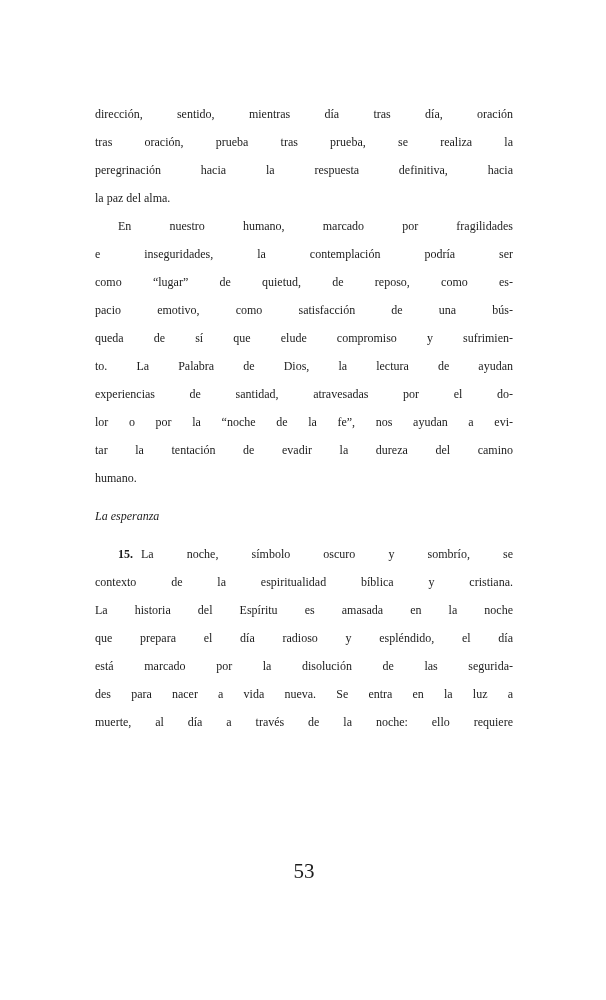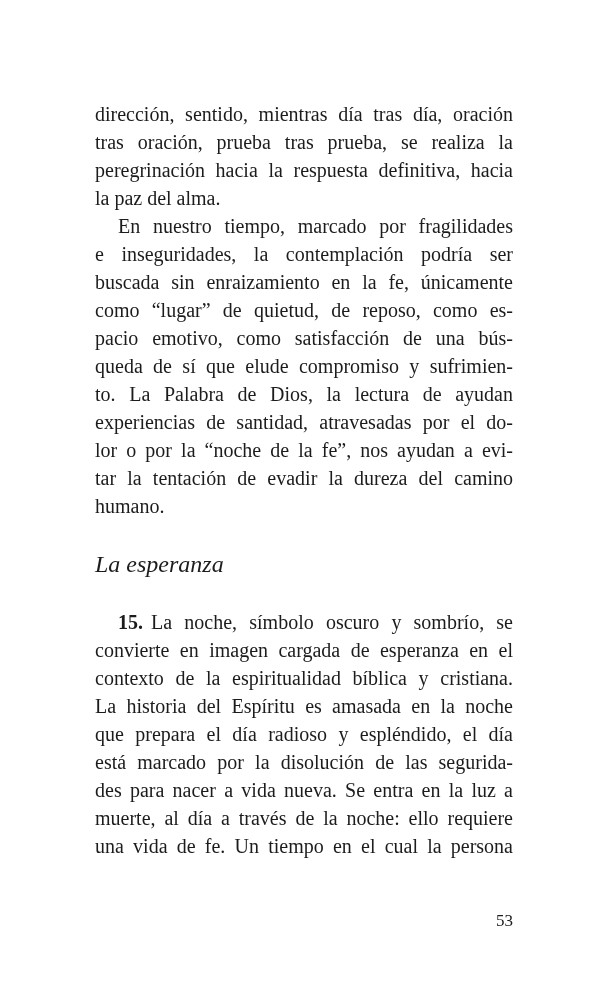--- a/index.html
+++ b/index.html
@@ -16,82 +16,79 @@
     font-family: "Liberation Serif", "DejaVu Serif", serif;
     color: #1c1c1c;
   }
   .text-block {
     position: absolute;
     left: 95px;
     top: 100px;
     width: 418px;
   }
   .line {
-    font-size: 20px;
+    font-size: 12px;
     line-height: 28px;
     text-align: justify;
     text-align-last: justify;
   }
   .line.last {
     text-align-last: left;
   }
   .line.indent {
     text-indent: 23px;
   }
   .heading {
-    font-size: 24px;
+    font-size: 12px;
     line-height: 28px;
     font-style: italic;
-    margin: 30px 0;
+    margin: 10px 0;
   }
   .para-number {
     font-weight: 700;
     margin-right: 8px;
   }
   .page-number {
     position: absolute;
     left: 95px;
-    top: 908px;
+    top: 858px;
     width: 418px;
-    text-align: right;
-    font-size: 17px;
+    text-align: center;
+    font-size: 21px;
     line-height: 26px;
   }
 </style>
 </head>
 <body>
 
 <div class="sheet">
   <main class="text-block">
       <div class="para">
         <div class="line">dirección, sentido, mientras día tras día, oración</div>
         <div class="line">tras oración, prueba tras prueba, se realiza la</div>
         <div class="line">peregrinación hacia la respuesta definitiva, hacia</div>
         <div class="line last">la paz del alma.</div>
       </div>
       <div class="para">
-        <div class="line indent">En nuestro tiempo, marcado por fragilidades</div>
+        <div class="line indent">En nuestro humano, marcado por fragilidades</div>
         <div class="line">e inseguridades, la contemplación podría ser</div>
-        <div class="line">buscada sin enraizamiento en la fe, únicamente</div>
         <div class="line">como “lugar” de quietud, de reposo, como es-</div>
         <div class="line">pacio emotivo, como satisfacción de una bús-</div>
         <div class="line">queda de sí que elude compromiso y sufrimien-</div>
         <div class="line">to. La Palabra de Dios, la lectura de ayudan</div>
         <div class="line">experiencias de santidad, atravesadas por el do-</div>
         <div class="line">lor o por la “noche de la fe”, nos ayudan a evi-</div>
         <div class="line">tar la tentación de evadir la dureza del camino</div>
         <div class="line last">humano.</div>
       </div>
       <div class="heading">La esperanza</div>
       <div class="para">
         <div class="line indent"><span class="para-number">15.</span><span>La noche, símbolo oscuro y sombrío, se</span></div>
-        <div class="line">convierte en imagen cargada de esperanza en el</div>
         <div class="line">contexto de la espiritualidad bíblica y cristiana.</div>
         <div class="line">La historia del Espíritu es amasada en la noche</div>
         <div class="line">que prepara el día radioso y espléndido, el día</div>
         <div class="line">está marcado por la disolución de las segurida-</div>
         <div class="line">des para nacer a vida nueva. Se entra en la luz a</div>
         <div class="line">muerte, al día a través de la noche: ello requiere</div>
-        <div class="line">una vida de fe. Un tiempo en el cual la persona</div>
       </div>
     </main>
   <div class="page-number">53</div>
 </div>
 
 </body></html>

